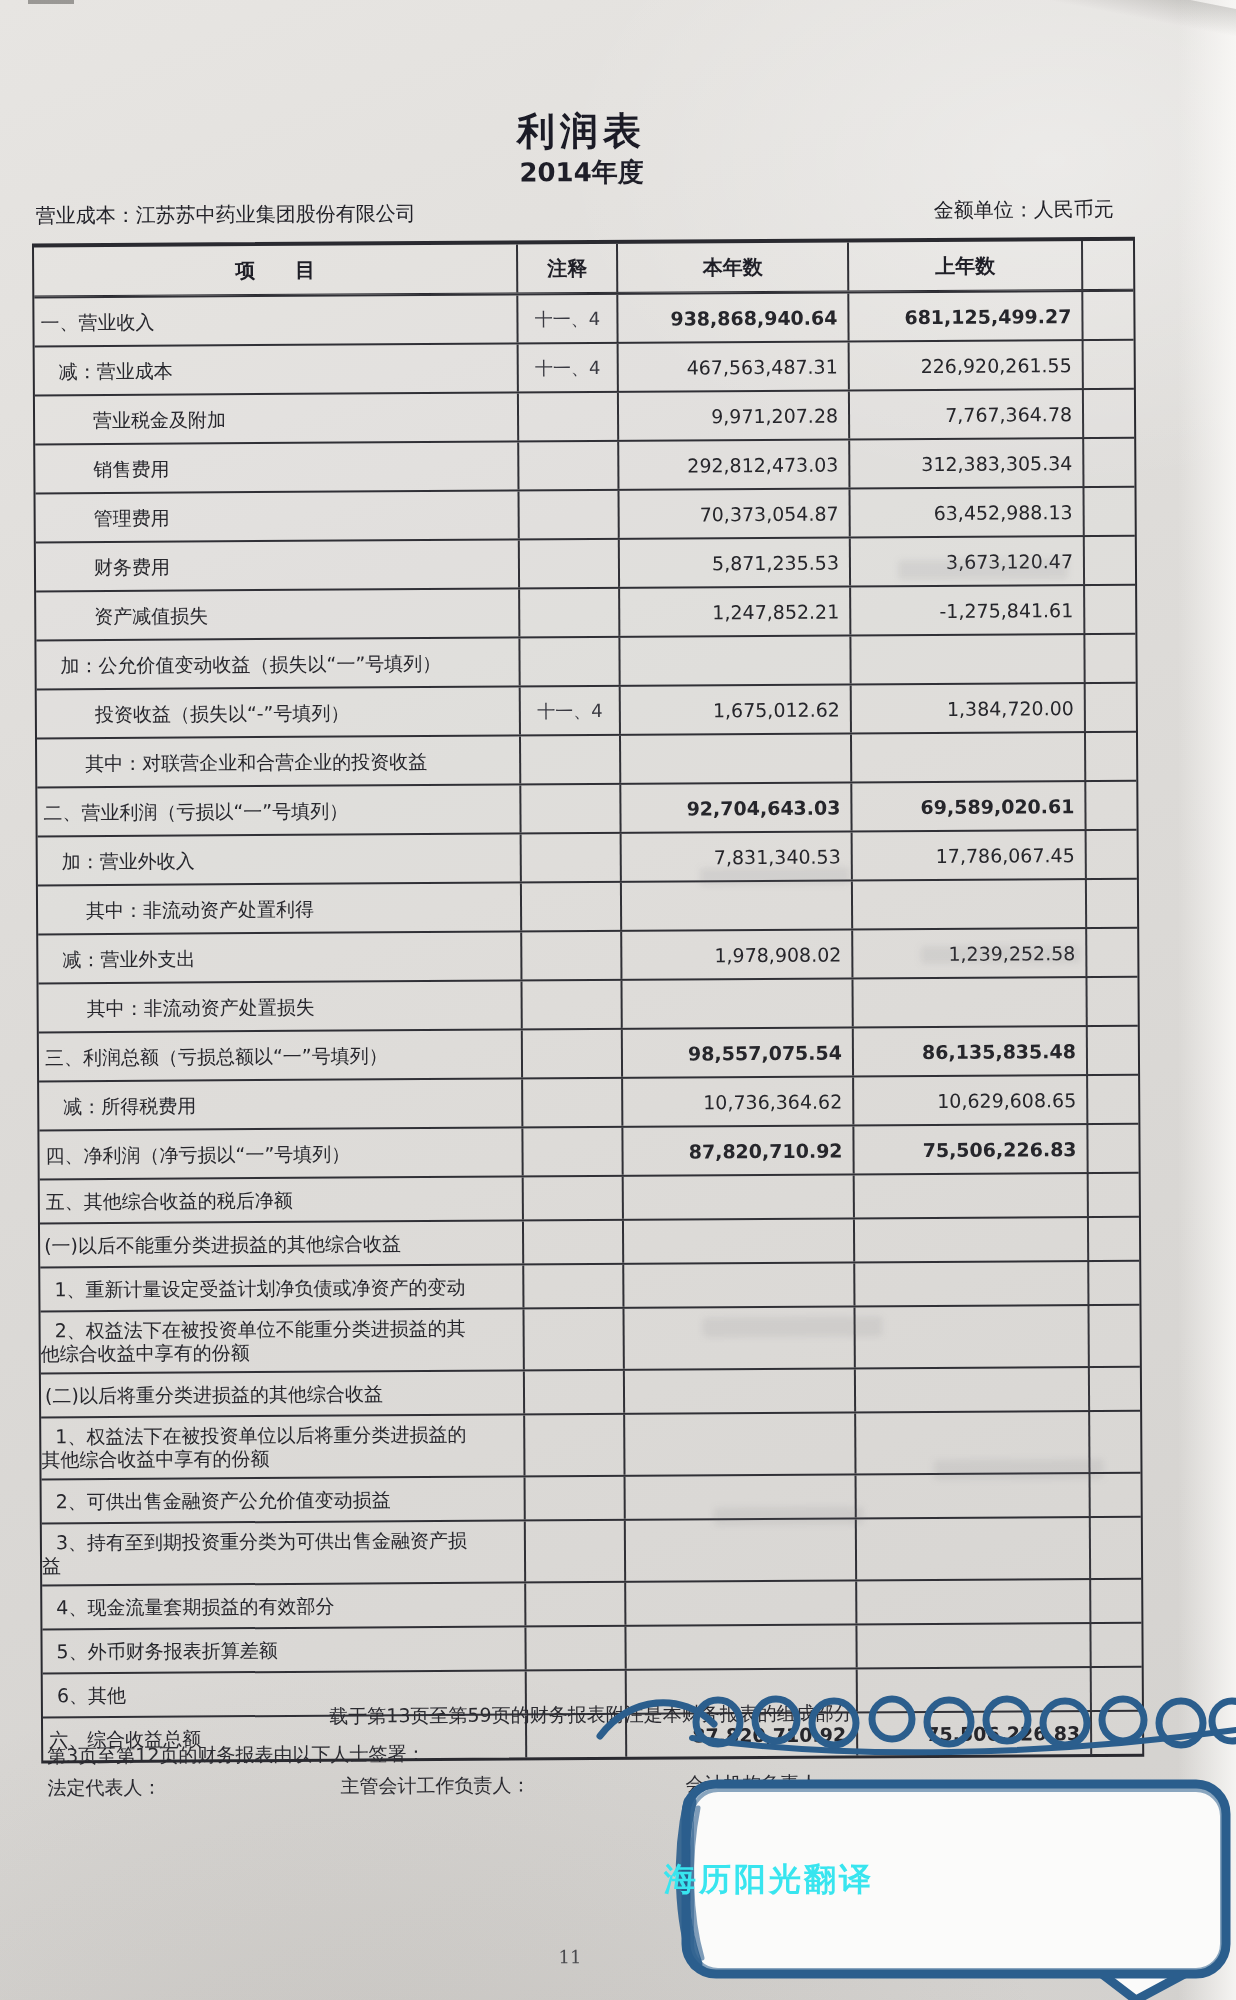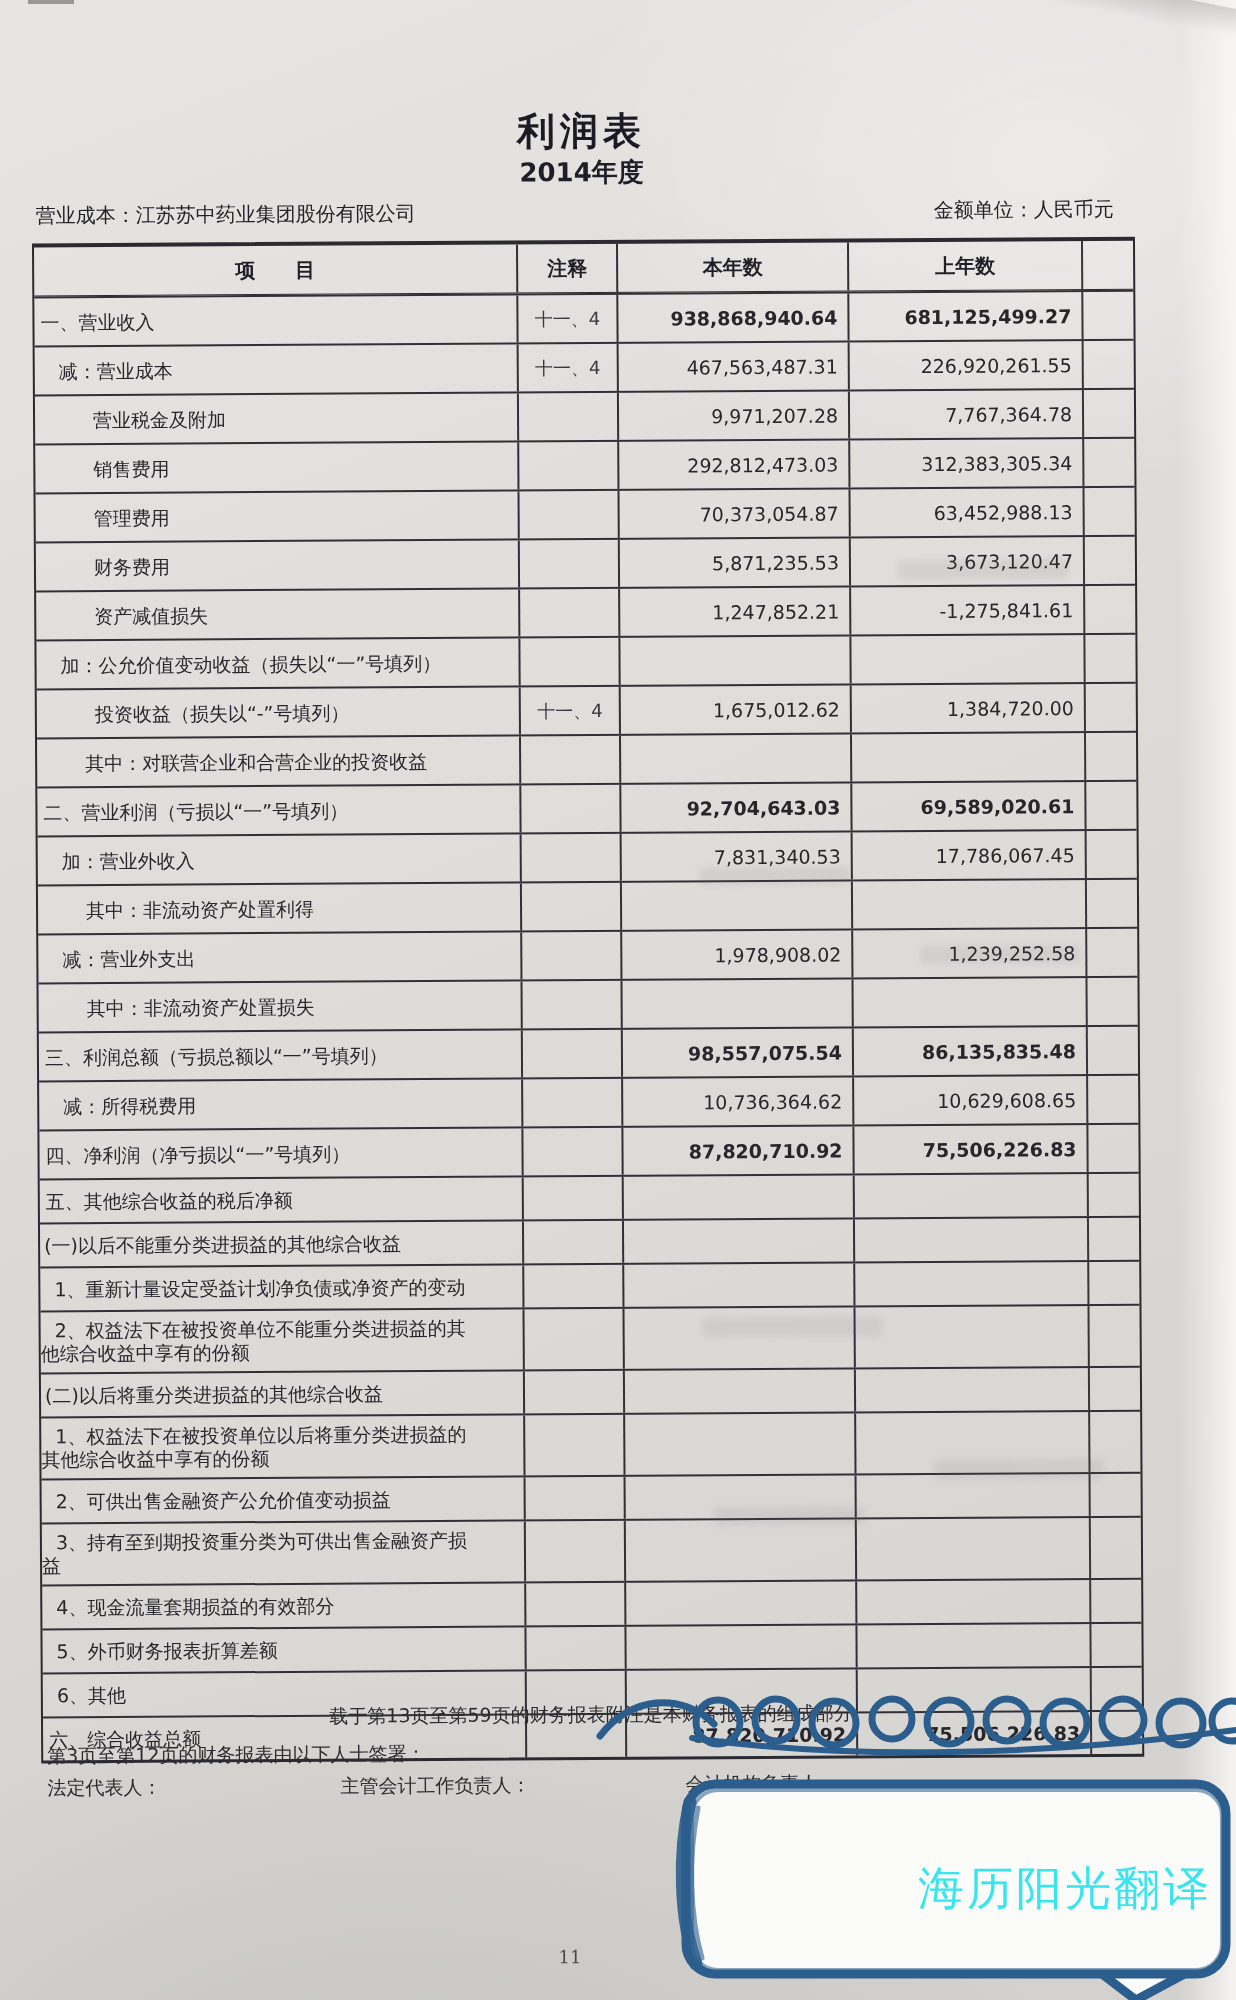--- a/index.html
+++ b/index.html
@@ -54,22 +54,22 @@
   .note-center{position:absolute;left:36px;top:1702px;width:1100px;text-align:center;
     font-size:19px;color:#2b2b31;}
   .note-left{position:absolute;left:42px;top:1740px;font-size:19px;color:#2b2b31;}
   .sig{position:absolute;top:1772px;font-size:19px;color:#2b2b31;}
   .sig.s1{left:42px;}.sig.s2{left:335px;}.sig.s3{left:680px;}
   .pagenum{position:absolute;left:552px;top:1946px;font-size:18px;color:#4a4a4e;
     font-family:"DejaVu Serif","Liberation Serif",serif;}
 
   .loops{position:absolute;left:596px;top:1680px;z-index:3;}
   .bubble{position:absolute;left:650px;top:1768px;z-index:2;}
-  .wm-text{position:absolute;left:664px;top:1858px;width:548px;z-index:4;text-align:right;
-    font-size:46px;letter-spacing:3px;color:var(--watermark-cyan,#38e5ef);font-weight:400;}
+  .wm-text{position:absolute;left:664px;top:1858px;width:548px;z-index:4;text-align:left;
+    font-size:32px;letter-spacing:3px;color:var(--watermark-cyan,#38e5ef);font-weight:700;}
 </style>
 </head>
 <body>
 
 <div class="page">
   <div class="edge-right"></div>
   <div class="crease"></div>
   <div class="corner-mark"></div>
 
   <div class="sheet">

